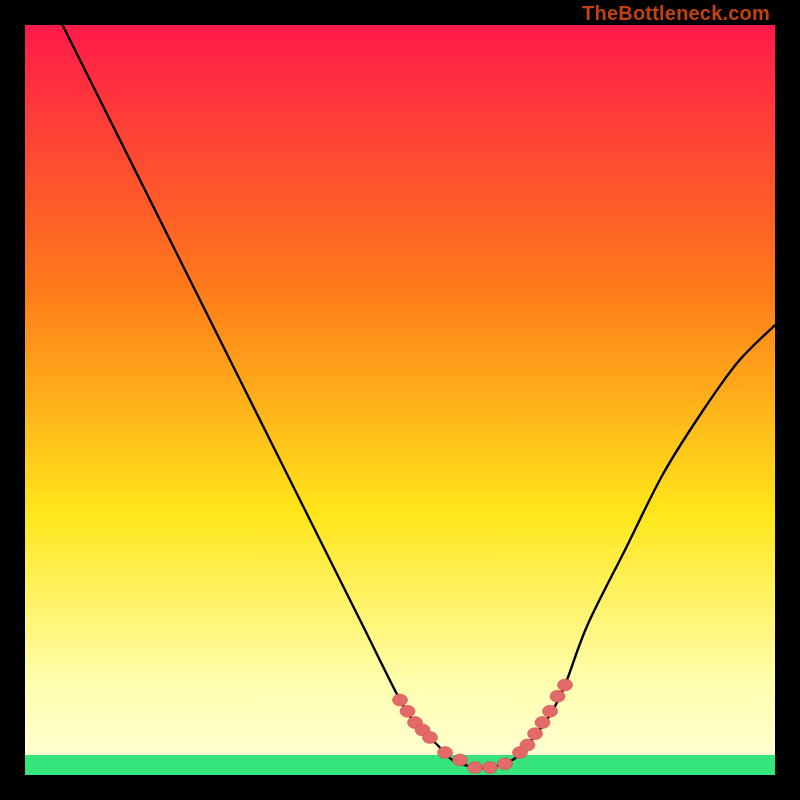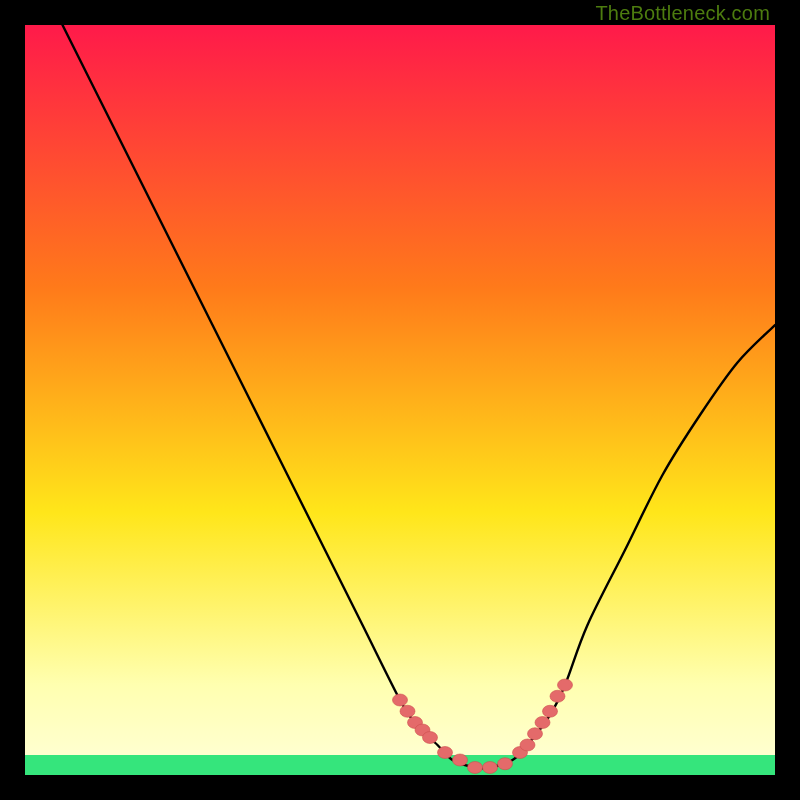--- a/index.html
+++ b/index.html
@@ -24,22 +24,22 @@
     left: 0;
     top: 0;
     width: 750px;
     height: 750px;
   }
   .watermark {
     position: absolute;
     top: 2px;
     right: 30px;
     font-size: 20px;
-    font-weight: 400;
-    color: #4d7c0f;
+    font-weight: 700;
+    color: #c2410c;
     letter-spacing: 0.2px;
     z-index: 20;
     font-family: Arial, sans-serif;
   }
   svg { display: block; }
 </style>
 </head>
 <body>
 
 <div class="watermark">TheBottleneck.com</div>

